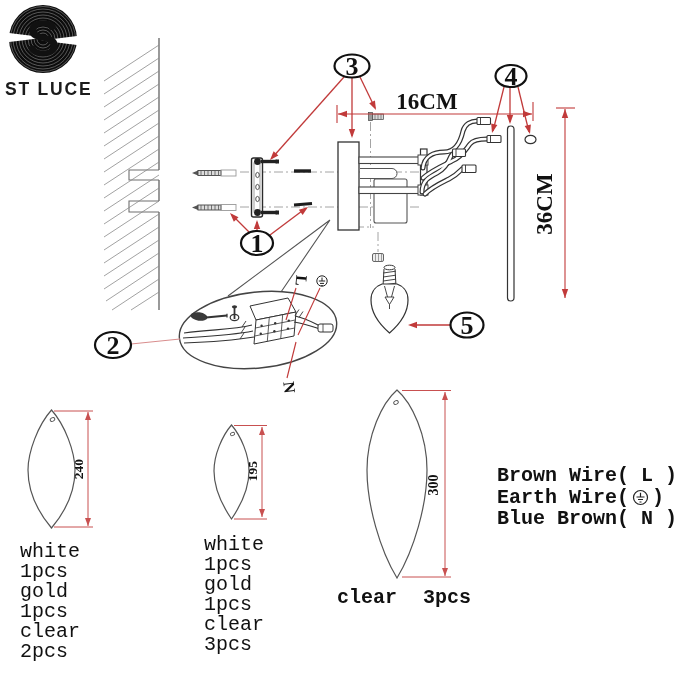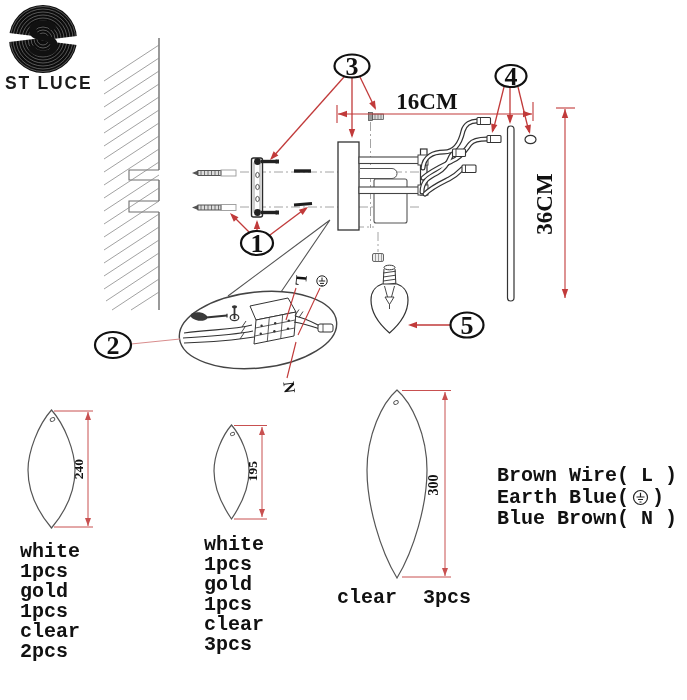--- a/index.html
+++ b/index.html
@@ -1,21 +1,21 @@
 <!DOCTYPE html>
 <html><head>
 <meta charset="utf-8">
 <style>
   html,body{margin:0;padding:0;background:#ffffff;}
   #stage{position:relative;width:687px;height:700px;background:#ffffff;overflow:hidden;
          font-family:"Liberation Sans",sans-serif;}
   #artwork{position:absolute;left:0;top:0;}
-  .brand-name{position:absolute;left:5px;top:73px;font-size:17.5px;font-weight:bold;
+  .brand-name{position:absolute;left:5px;top:79px;font-size:17.5px;font-weight:bold;
               letter-spacing:1.8px;color:#1b1b1b;}
-  .parts-list{position:absolute;font-family:"Liberation Mono",monospace;font-weight:bold;
+  .parts-list{position:absolute;font-family:"Liberation Mono",monospace;font-weight:normal;
               font-size:20px;line-height:20px;color:#111;}
   .parts-list span{display:block;}
   #list1{left:20px;top:542px;}
   #list2{left:204px;top:535px;}
   #list3{left:337px;top:586px;font-family:"Liberation Mono",monospace;font-weight:bold;
          font-size:20px;color:#111;display:flex;gap:26px;position:absolute;}
   #legend{position:absolute;left:497px;top:465px;font-family:"Liberation Mono",monospace;
           font-weight:bold;font-size:20px;line-height:21.5px;color:#111;}
   #legend .row{display:flex;align-items:center;height:21.5px;}
   #legend svg{margin:0 3px;}
@@ -339,21 +339,21 @@
 <div id="list3">
   <span>clear</span>
   <span>3pcs</span>
 </div>
 
 <div id="legend">
   <div class="row">
     <span>Brown Wire( L )</span>
   </div>
   <div class="row">
-    <span>Earth Blue(</span>
+    <span>Earth Wire(</span>
     <svg width="17" height="17" viewBox="0 0 17 17">
       <circle cx="8.5" cy="8.5" r="7" fill="none" stroke="#222" stroke-width="1.2"></circle>
       <path d="M8.5,3.8 V8 M4.5,8 H12.5 M6,10.5 H11 M7.5,13 H9.5" stroke="#222" stroke-width="1.2" fill="none"></path>
     </svg>
     <span>)</span>
   </div>
   <div class="row">
     <span>Blue Brown( N )</span>
   </div>
 </div>

